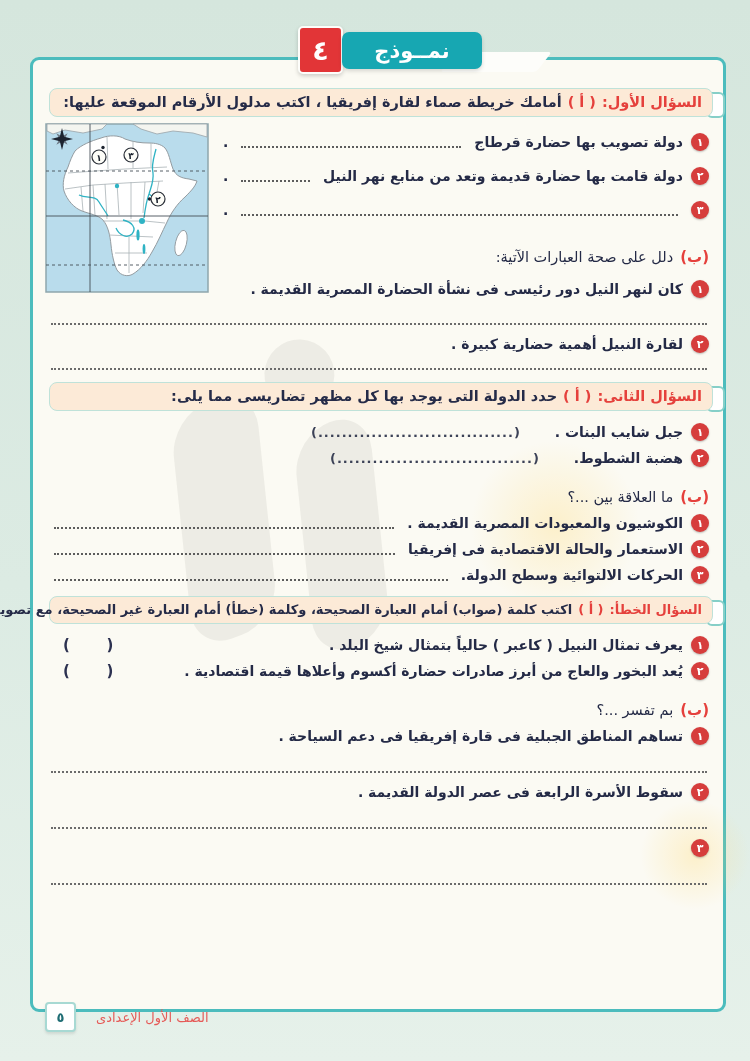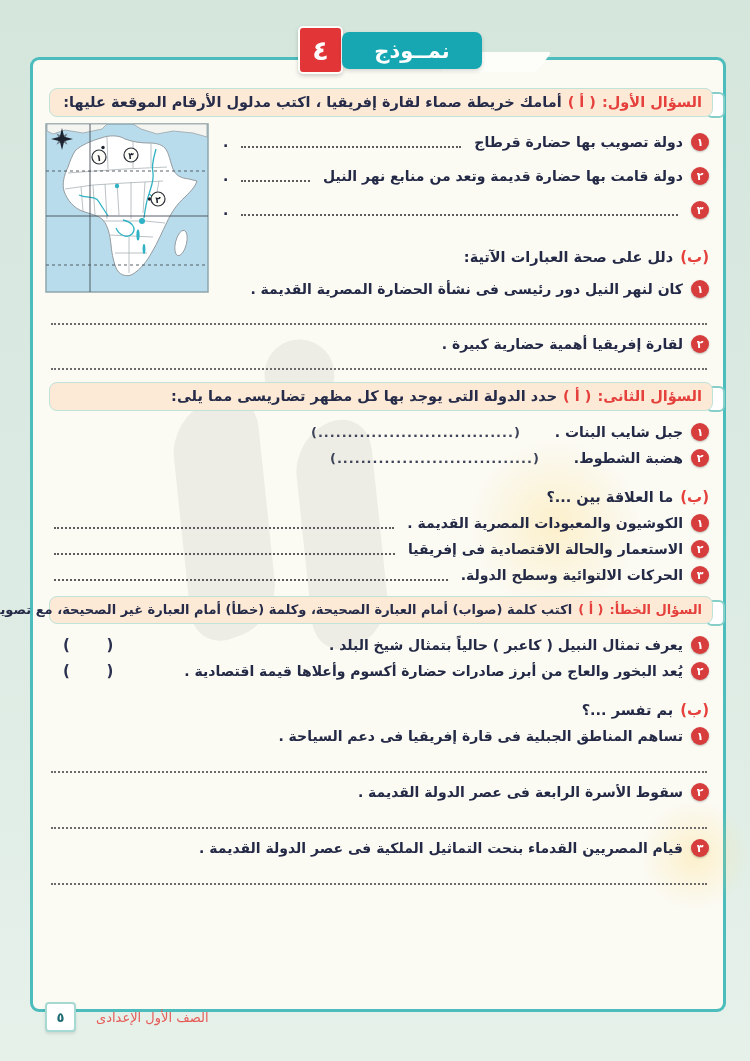--- a/index.html
+++ b/index.html
@@ -68,21 +68,21 @@
   .num {
     width:18px; height:18px; min-width:18px; border-radius:50%;
     background:#d63d3c; color:#fff; font-size:11px; font-weight:bold;
     display:flex; align-items:center; justify-content:center;
     box-shadow:0 1px 2px rgba(0,0,0,.25);
   }
   .leader { flex:1; border-bottom:2px dotted #5c5c5c; height:11px; margin:0 5px; }
   .dotline { border-bottom:2px dotted #6b6b6b; height:2px; margin:15px 6px 10px; }
   .dotline.gap { margin-top:26px; }
   .plabel { color:#e5403c; font-size:15px; font-weight:bold; }
-  .ptitle { font-size:14.5px; font-weight:bold;margin-top:12px; }
+  .ptitle { font-size:14.5px; font-weight:normal;margin-top:12px; }
   .brow { display:flex; gap:7px; align-items:baseline; margin:10px 4px 6px; }
   .ansp { direction:ltr; unicode-bidi:embed; color:#3c4257; margin-right:26px; letter-spacing:1px; font-size:13px; }
   .brk { margin-right:auto; margin-left:14px; white-space:pre; font-size:15px; color:#2c3150; }
 
   
   .q1body { display:flex; gap:10px; margin-top:6px; }
   .q1items { flex:1; display:flex; flex-direction:column; justify-content:space-between; padding:2px 0; }
   .mapbox { width:164px; min-width:164px; }
 
   
@@ -238,21 +238,21 @@
             <text x="113" y="79.5" text-anchor="middle" font-size="9" font-weight="bold" fill="#1d2430">٢</text>
           </g>
         </svg>
       </div>
     </div>
 
     <div class="dotline"></div>
 
     <div class="row">
       <span class="num">٢</span>
-      <span>لقارة إفريقيا أهمية حضارية كبيرة .</span>
+      <span>لقارة النبيل أهمية حضارية كبيرة .</span>
     </div>
 
     <div class="dotline"></div>
 
     <div class="qhead" style="margin-top:12px;">
       <span class="lbl">السؤال الثانى:</span>
       <span class="lbl">( أ )</span>
       <span>حدد الدولة التى يوجد بها كل مظهر تضاريسى مما يلى:</span>
     </div>
 
@@ -321,21 +321,20 @@
     <div class="dotline gap"></div>
 
     <div class="row">
       <span class="num">٢</span>
       <span>سقوط الأسرة الرابعة فى عصر الدولة القديمة .</span>
     </div>
     <div class="dotline gap"></div>
 
     <div class="row">
       <span class="num">٣</span>
-      <span>قيام المصريين القدماء بنحت التماثيل الملكية فى عصر الدولة القديمة .</span>
     </div>
     <div class="dotline gap"></div>
 
   </div>
 </div>
 
 <div class="notch"></div>
 <div class="badge">
   <div class="badge-num">٤</div>
   <div class="badge-label">نمــوذج</div>

